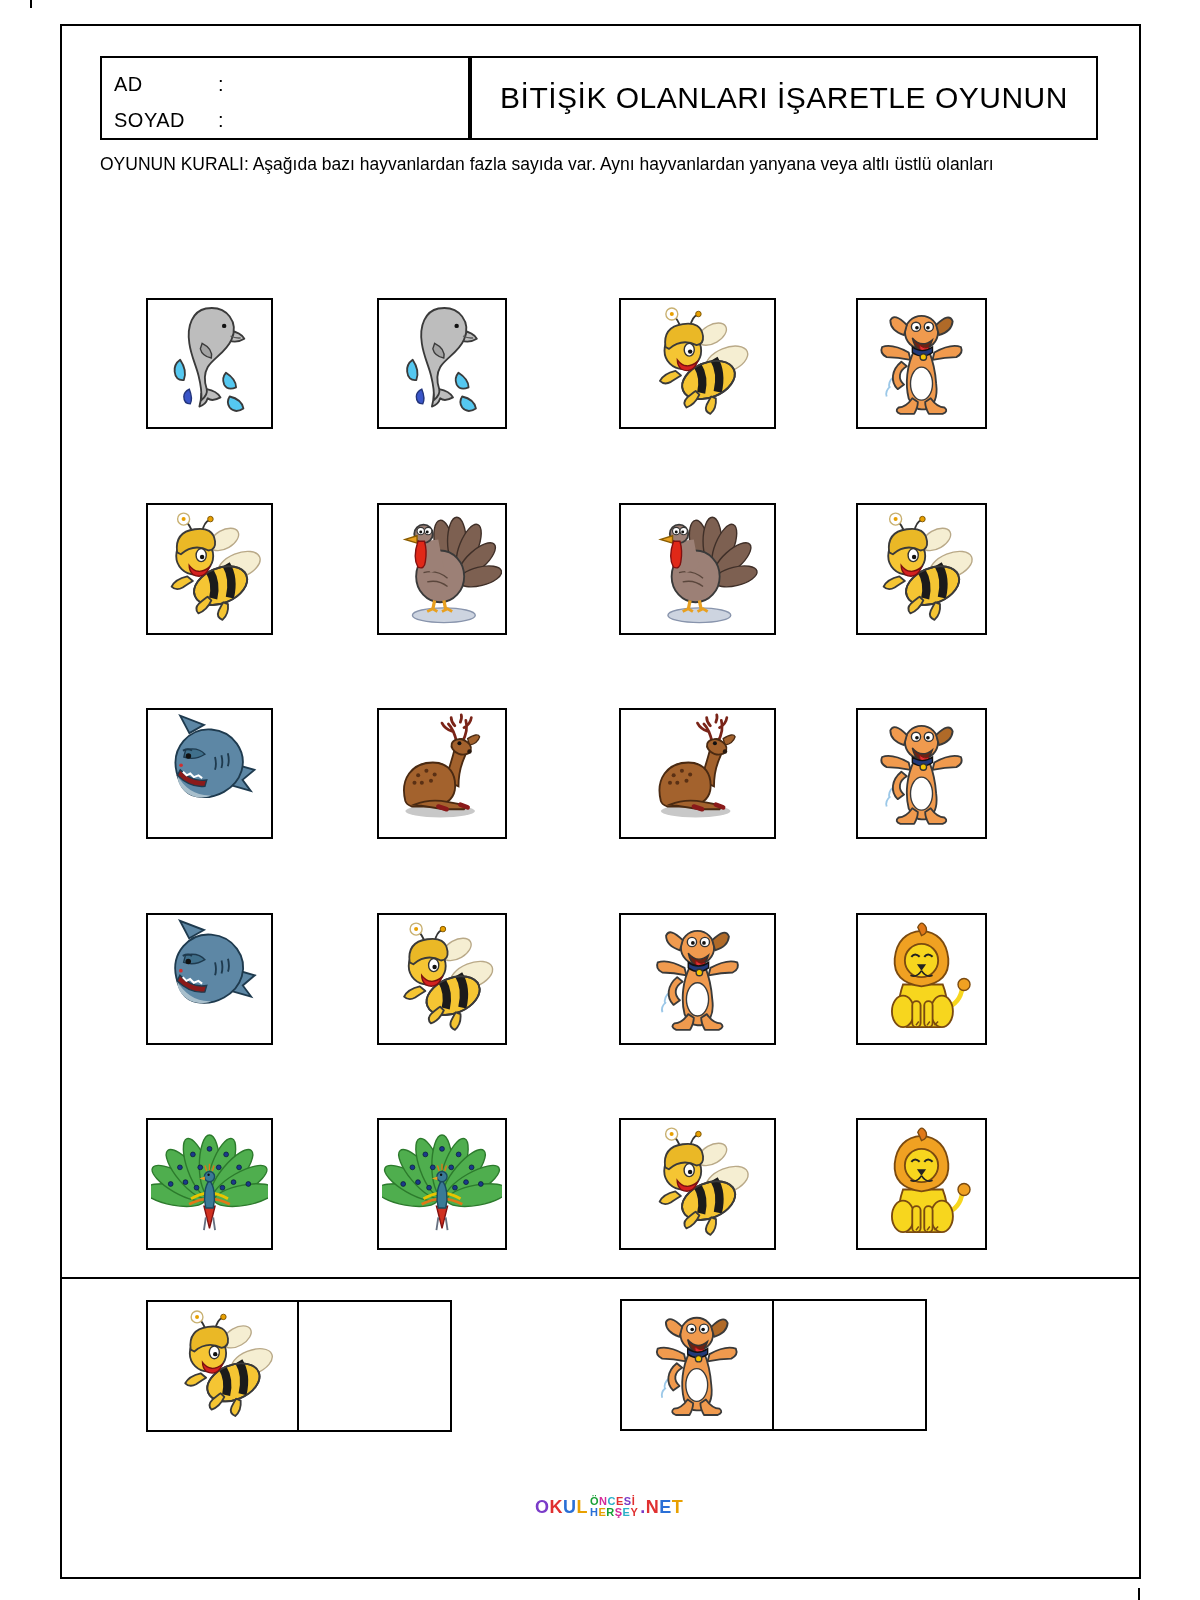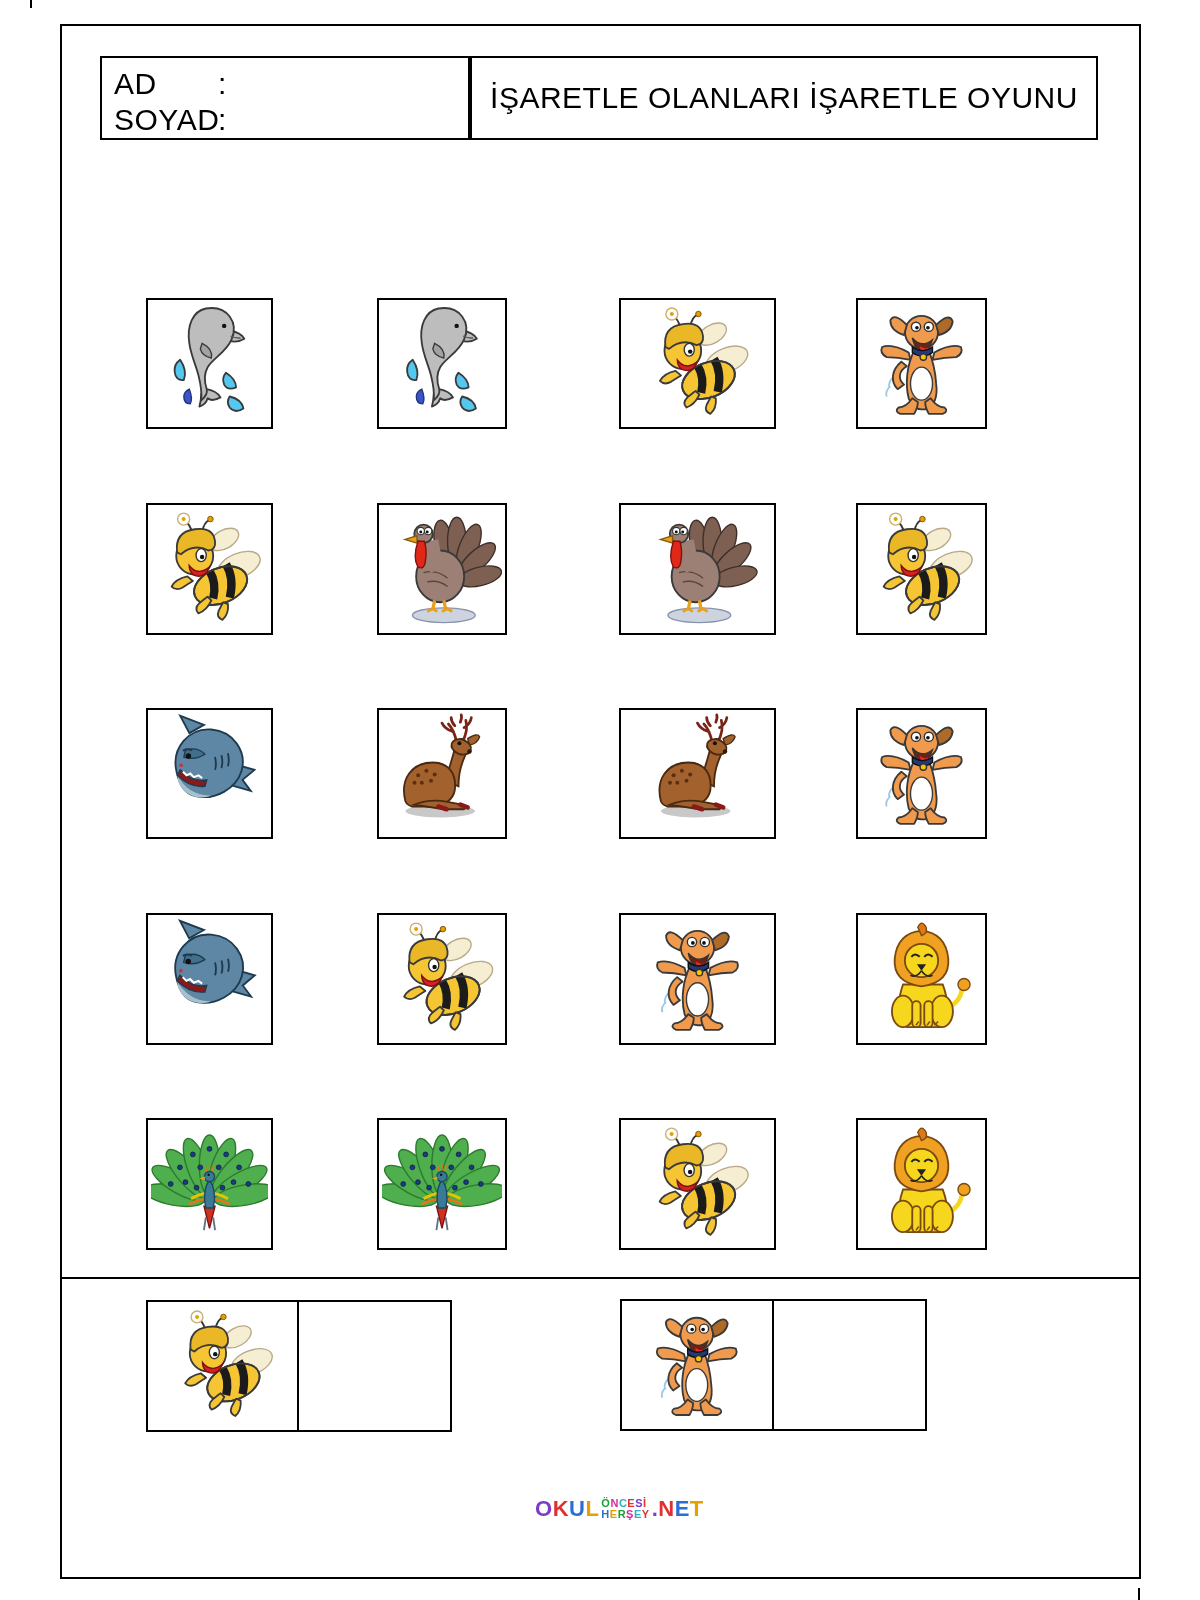--- a/index.html
+++ b/index.html
@@ -4,34 +4,34 @@
 <style>
   html,body{margin:0;padding:0;background:#ffffff;}
   .page{position:relative;width:1200px;height:1600px;background:#fff;
         font-family:"Liberation Sans",sans-serif;color:#000;overflow:hidden;}
   .abs{position:absolute;}
   .crop-mark{position:absolute;background:#000;}
   .outer-border{left:60px;top:24px;width:1077px;height:1551px;border:2px solid #000;}
   .section-divider{left:60px;top:1277px;width:1081px;height:0;border-top:2px solid #000;}
   .name-box{left:100px;top:56px;width:370px;height:84px;border:2px solid #000;
             padding:8px 0 0 12px;box-sizing:border-box;}
-  .name-row{font-size:30px;line-height:36px;letter-spacing:.5px;}
+  .name-row{font-size:20px;line-height:36px;letter-spacing:.5px;}
   .name-row .lbl{display:inline-block;width:104px;}
   .title-box{left:470px;top:56px;width:628px;height:84px;border:2px solid #000;
              display:flex;align-items:center;justify-content:center;box-sizing:border-box;}
   .title-text{font-size:30px;letter-spacing:.5px;white-space:nowrap;}
   .instructions{left:100px;top:152px;width:960px;font-size:17.5px;line-height:25px;}
   .grid-cell{position:absolute;background:#fff;border:2px solid #000;box-sizing:border-box;}
   .grid-cell svg{position:absolute;left:3px;top:3px;right:3px;bottom:3px;width:calc(100% - 6px);height:calc(100% - 6px);}
   .answer-box{position:absolute;border:2px solid #000;box-sizing:border-box;display:flex;background:#fff;}
   .answer-img{width:50%;height:100%;border-right:2px solid #000;box-sizing:border-box;position:relative;}
   .answer-img svg{position:absolute;left:4px;top:4px;width:calc(100% - 8px);height:calc(100% - 8px);}
   .answer-blank{width:50%;height:100%;}
   .logo{left:535px;top:1496px;display:flex;align-items:center;font-weight:bold;}
-  .logo .big{font-size:22px;letter-spacing:0.5px;}
+  .logo .big{font-size:18px;letter-spacing:0.5px;}
   .logo .stack{display:flex;flex-direction:column;margin:0 2px;line-height:11px;justify-content:space-between;}
   .logo .small{font-size:11px;letter-spacing:0.5px;}
 </style>
 </head>
 <body>
 
 <div class="page">
   <div class="crop-mark" style="left:30px;top:0;width:2px;height:8px;"></div>
   <div class="crop-mark" style="left:1138px;top:1588px;width:2px;height:12px;"></div>
 
@@ -43,24 +43,25 @@
       <span class="lbl">AD</span><span>:</span>
       <span></span>
     </div>
     <div class="name-row">
       <span class="lbl">SOYAD</span><span>:</span>
       <span></span>
     </div>
   </div>
 
   <div class="abs title-box">
-    <div class="title-text">İŞARETLE OLANLARI İŞARETLE OYUNU</div>
+    <div class="title-text">BİTİŞİK OLANLARI İŞARETLE OYUNUN</div>
   </div>
 
   <div class="abs instructions">
+    <div>OYUNUN KURALI: Aşağıda bazı hayvanlardan fazla sayıda var. Aynı hayvanlardan yanyana veya altlı üstlü olanları</div>
   </div>
 
   <div id="grid-layer">
       <div class="grid-cell" style="left: 146px; top: 298px; width: 127px; height: 131px;">
         <svg viewBox="0 0 120 132" preserveAspectRatio="xMidYMid meet">
  <path d="M28,62 q8,12 4,22 q-9,1 -10,-9 q-1,-8 6,-13Z" fill="var(--water_drop)" stroke="var(--outline)" stroke-width="2" stroke-linejoin="round"></path>
  <path d="M38,94 q4,10 1,16 q-7,0 -7,-8 q0,-5 6,-8Z" fill="#3a55c8" stroke="#22347a" stroke-width="1.5"></path>
  <path d="M78,76 q11,7 11,16 q-9,4 -13,-3 q-3,-7 2,-13Z" fill="var(--water_drop)" stroke="var(--outline)" stroke-width="2" stroke-linejoin="round"></path>
  <path d="M82,102 q13,3 15,13 q-9,6 -15,-1 q-4,-6 0,-12Z" fill="var(--water_drop)" stroke="var(--outline)" stroke-width="2" stroke-linejoin="round"></path>
  <path d="M82,30 q12,2 16,9 q-8,5 -17,2Z" fill="var(--dolphin_body)" stroke="var(--outline)" stroke-width="2" stroke-linejoin="round"></path>

